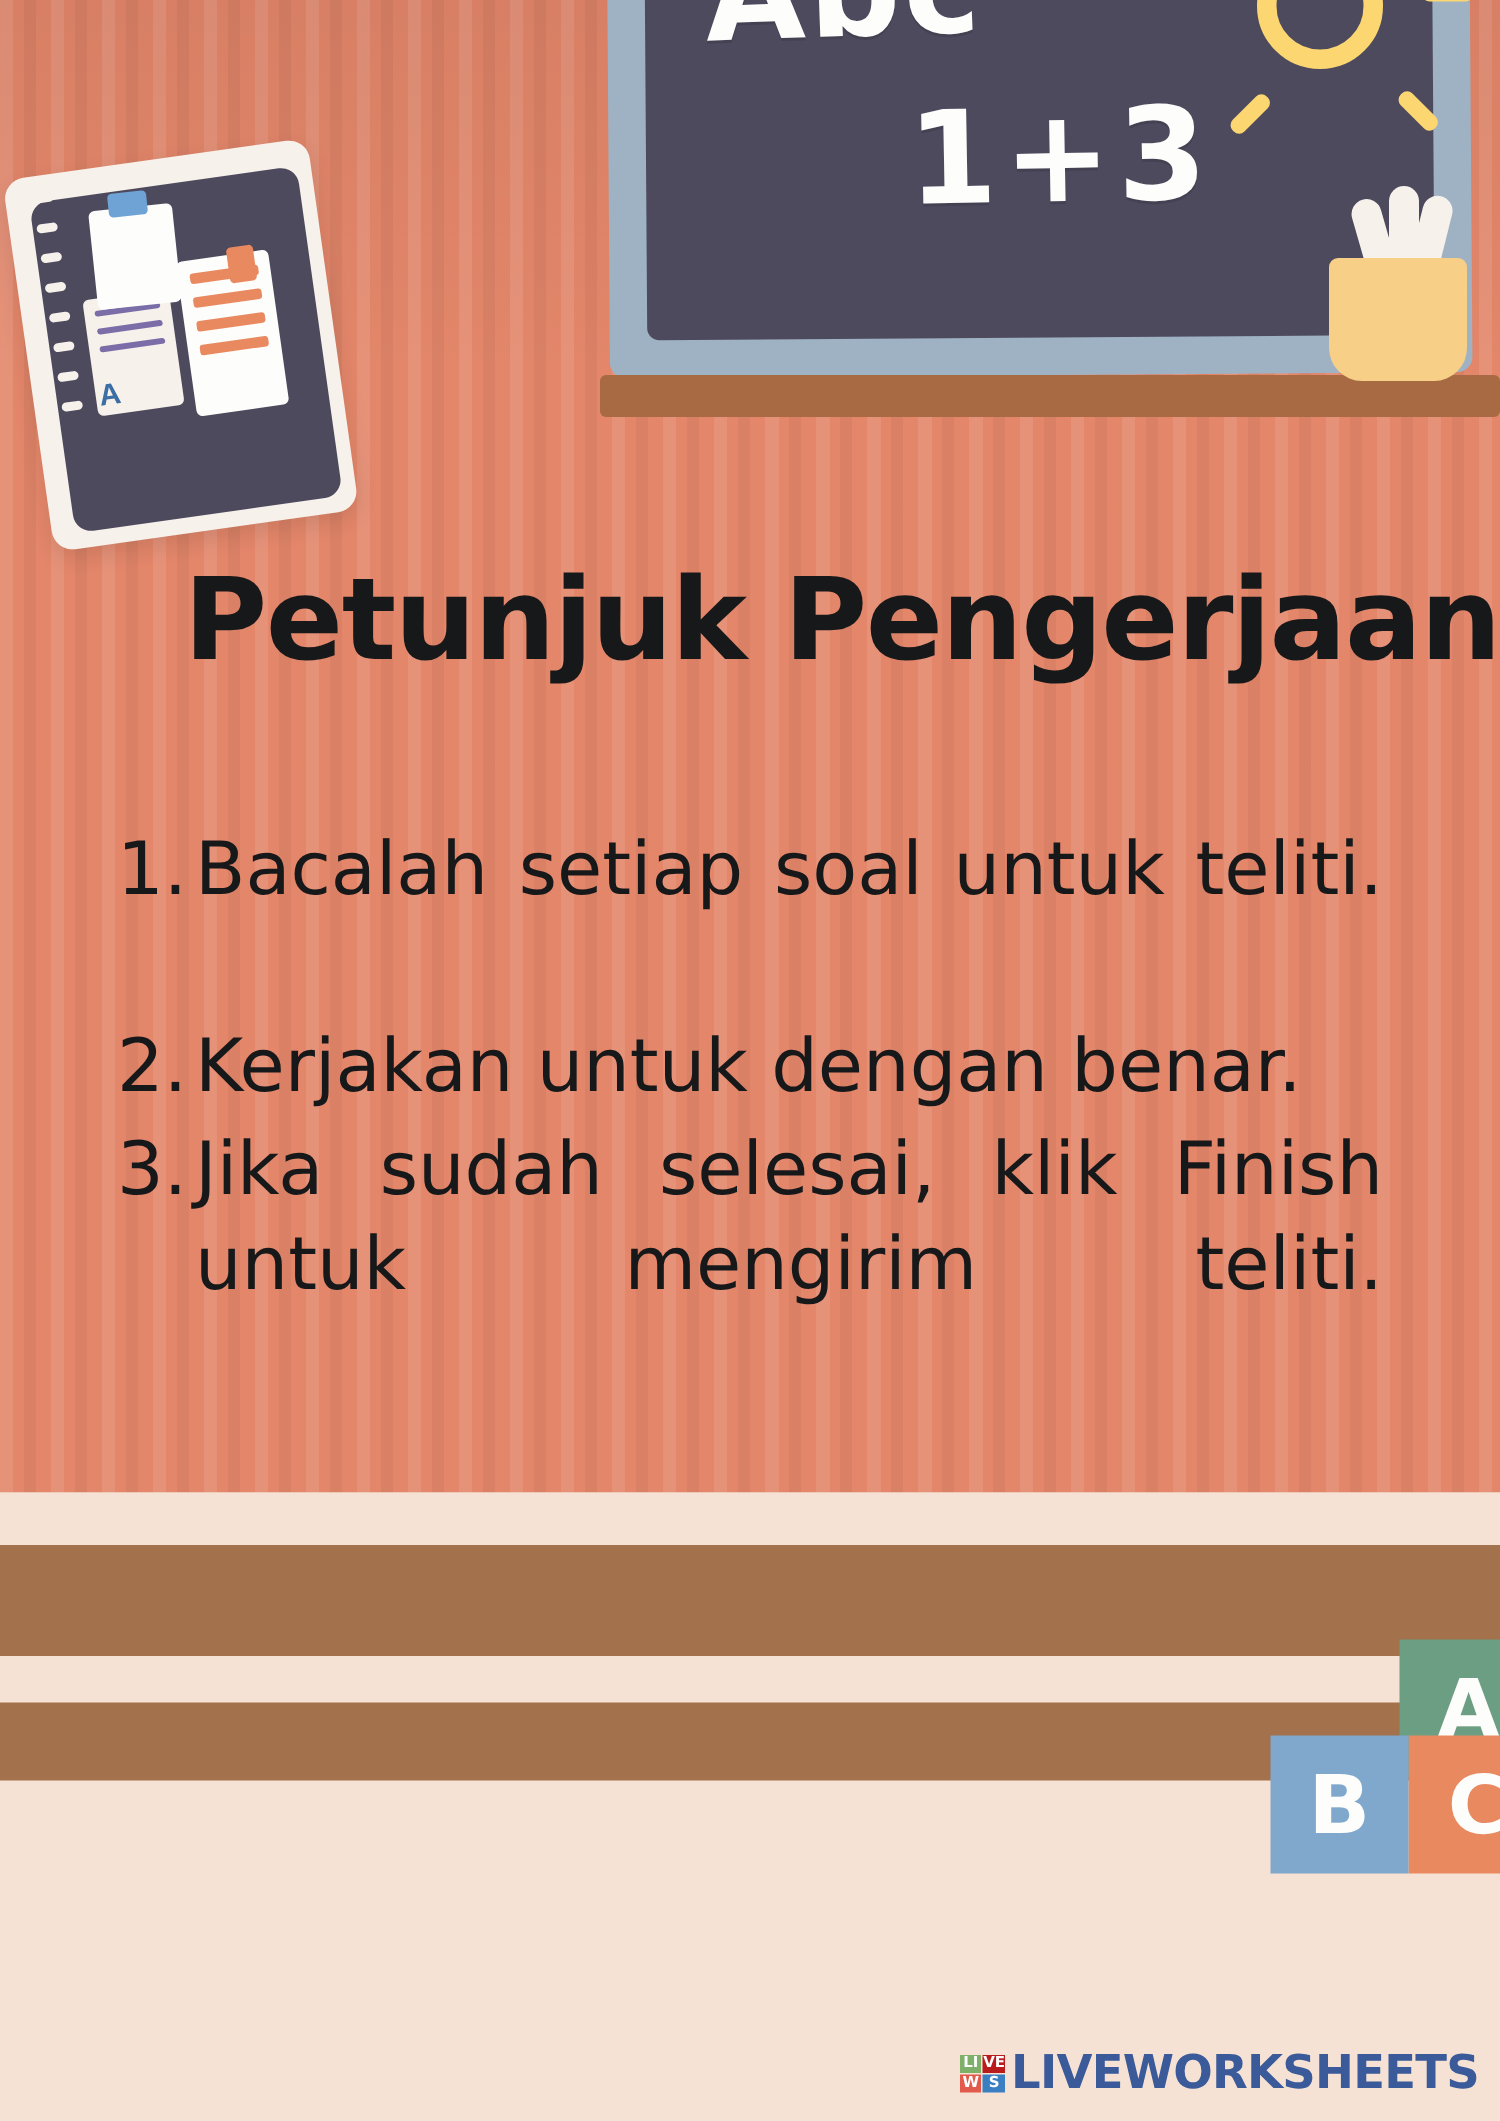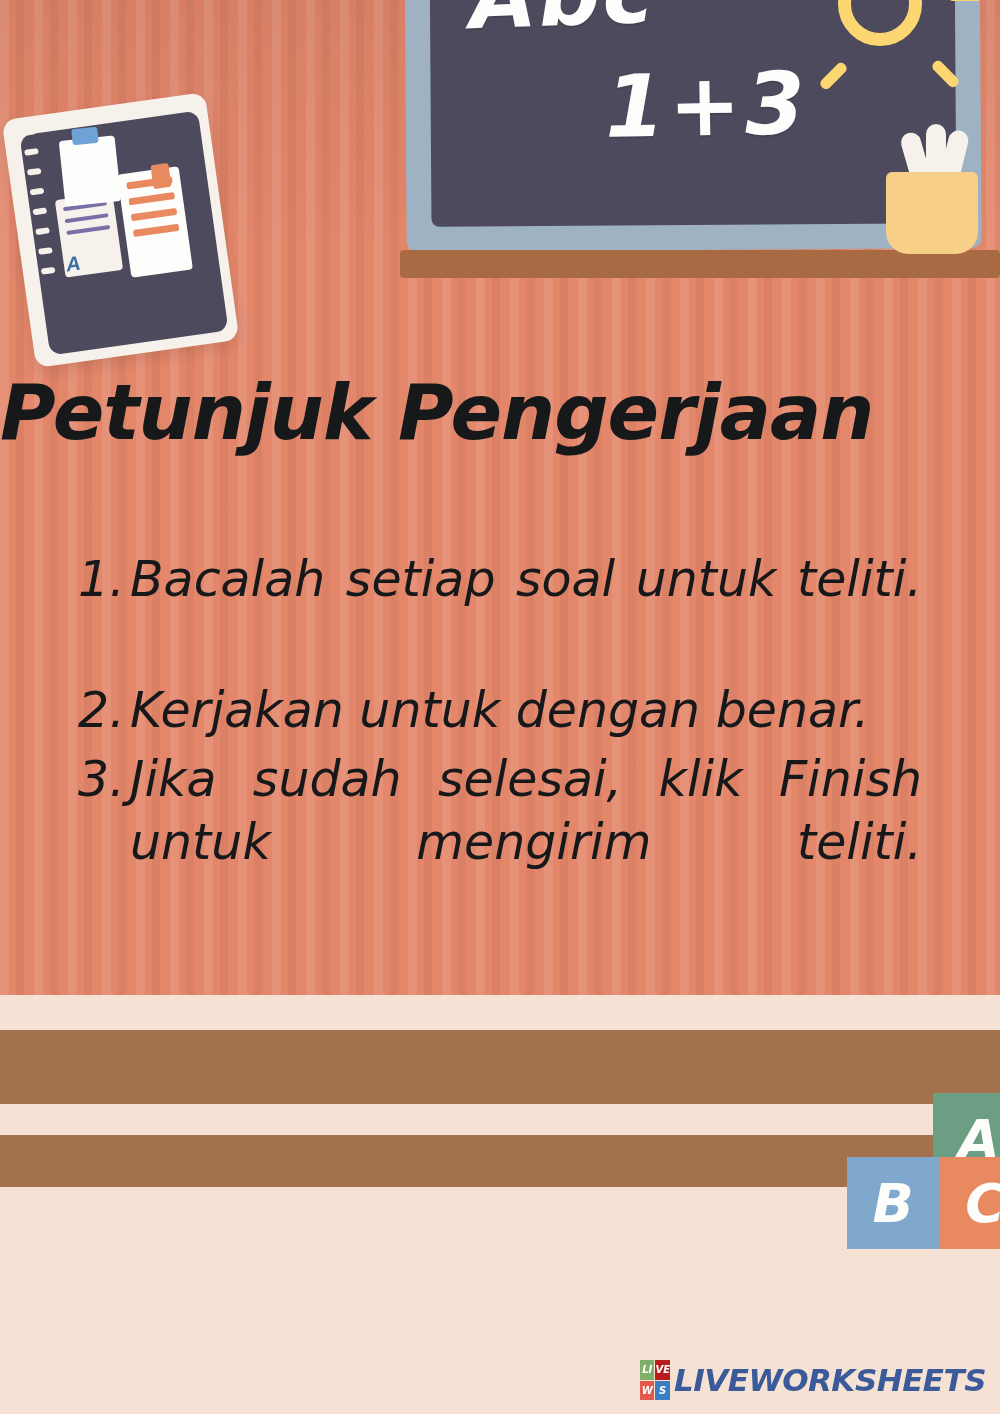--- a/index.html
+++ b/index.html
@@ -6,21 +6,20 @@
   html, body {
     width:1000px; height:1414px;
     font-family:"Liberation Sans", sans-serif;
     overflow:hidden;
   }
   .page {
     position:relative;
     width:1000px; height:1414px;
     background:#f3ded0;
     overflow:hidden;
-    font-style:italic;
   }
 
   
   .wall {
     position:absolute; left:0; top:0; width:1000px; height:995px;
     background:
       repeating-linear-gradient(90deg,
         rgba(255,255,255,0.10) 0px,
         rgba(255,255,255,0.10) 9px,
         rgba(0,0,0,0.00) 9px,
@@ -142,24 +141,25 @@
   }
   .leaf.l1 { left:906px; top:132px; transform:rotate(-16deg); }
   .leaf.l2 { left:944px; top:130px; transform:rotate(14deg); }
   .leaf.l3 { left:926px; top:124px; height:62px; }
 
   
   .content {
     position:absolute; left:0; top:368px; width:1000px;
   }
   .title {
-    text-align:left;
+    text-align:right;
     font-family:"DejaVu Sans", sans-serif;
     font-size:76px; font-weight:700; color:#17181a;
     letter-spacing:-1px;
+    padding-left:36px;
   }
   .list {
     margin:92px 78px 0 78px;
     font-family:"DejaVu Sans", sans-serif;
     color:#17181a;
   }
   .li {
     display:flex; align-items:flex-start;
     font-size:49px; line-height:1.28;
     margin-bottom:6px;
@@ -195,21 +195,21 @@
   .blk.a { left:933px; top:1093px; width:92px; height:92px; background:#6c9e84; }
   .blk.b { left:847px; top:1157px; width:92px; height:92px; background:#7fa8cc; }
   .blk.c { left:939px; top:1157px; width:92px; height:92px; background:#e9895f; }
 
   
   .footer {
     position:absolute; right:14px; bottom:14px;
     display:flex; align-items:center;
   }
   .logo-grid {
-    width:30px; height:40px; margin-right:4px;
+    width:30px; height:25px; margin-right:4px;
     display:grid; grid-template-columns:1fr 1fr; grid-template-rows:1fr 1fr;
     gap:1px;
   }
   .logo-grid span {
     display:flex; align-items:center; justify-content:center;
     font-size:10px; font-weight:700; color:#fff;
     font-family:"DejaVu Sans", sans-serif;
   }
   .lg1 { background:#7fb069; }
   .lg2 { background:#b91c1c; }

